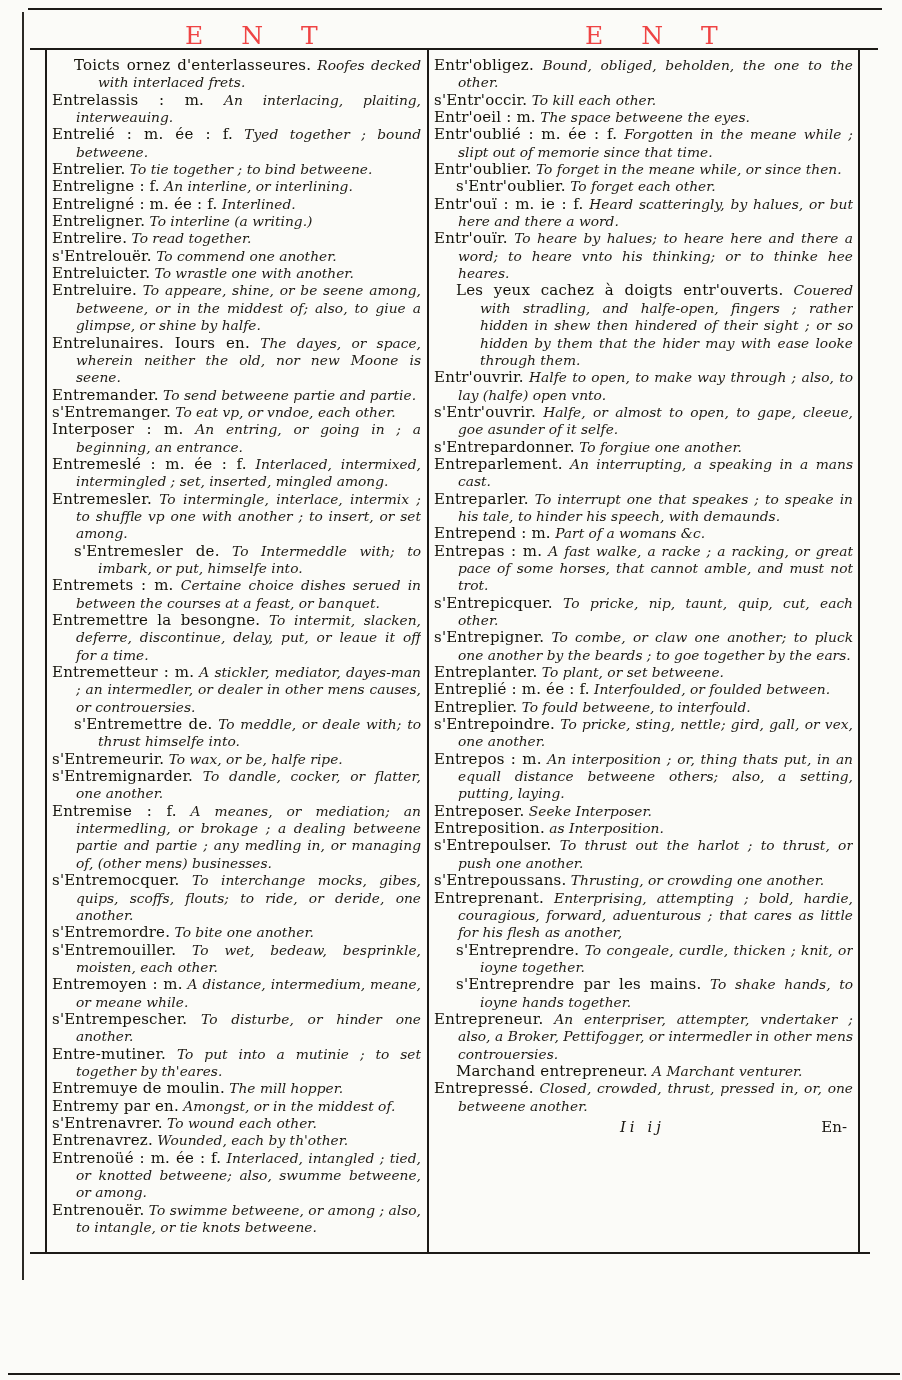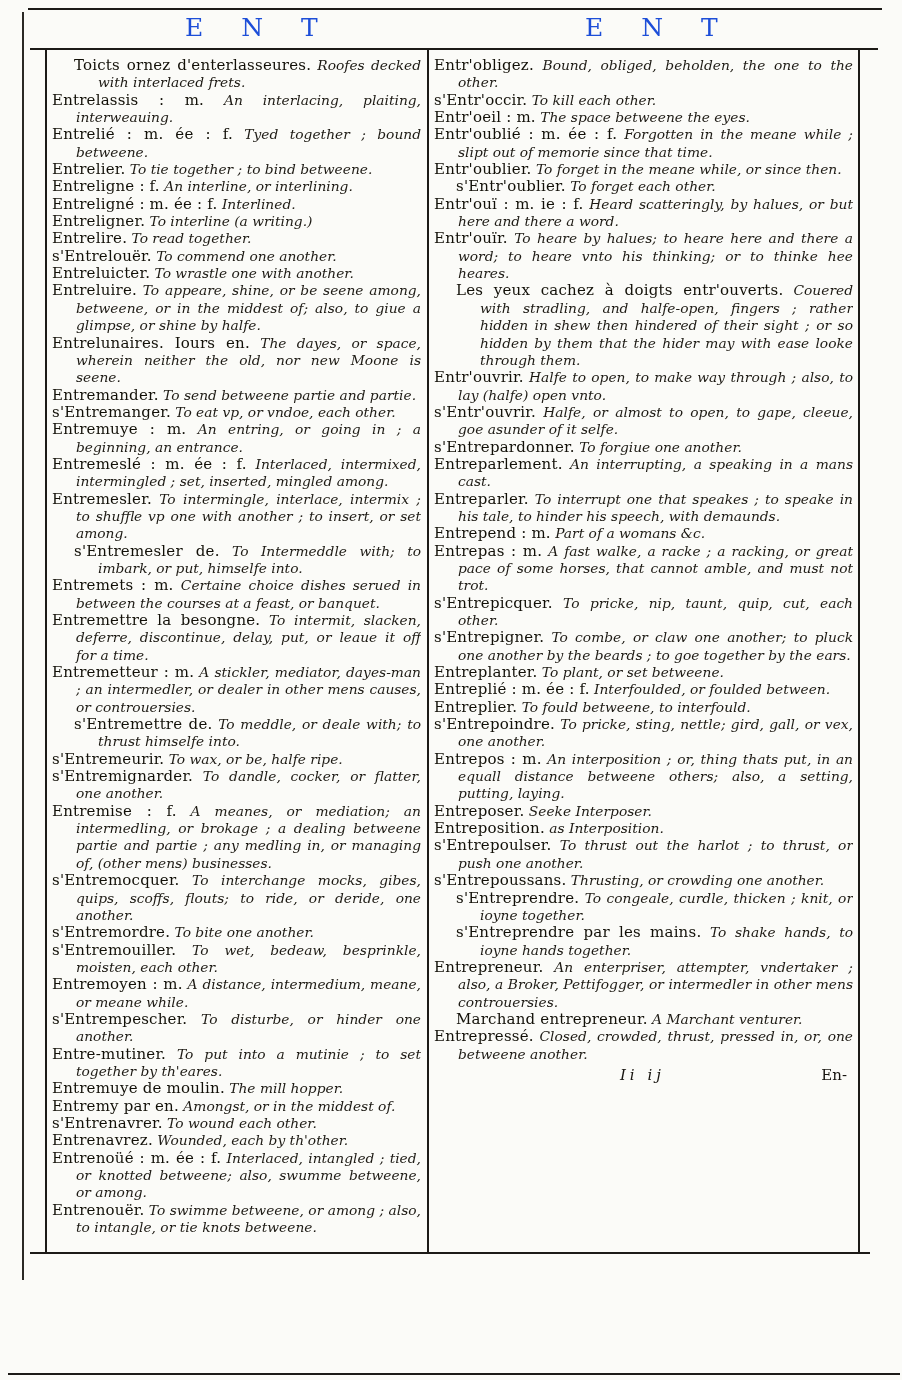--- a/index.html
+++ b/index.html
@@ -6,22 +6,22 @@
   body{
     width:902px;height:1380px;position:relative;
     background:#fbfbf8;
     font-family:"DejaVu Serif", serif;
     color:#17140f;
     overflow:hidden;
   }
   .rule{position:absolute;background:#1c1a17;}
   .page-edge-left{position:absolute;left:22px;top:12px;width:2px;height:1268px;background:#2b2925;}
   .running-head{
-    position:absolute;top:13px;font-size:25px;letter-spacing:15px;
-    font-family:"DejaVu Serif", serif;color:#1d4ed8;
+    position:absolute;top:21px;font-size:25px;letter-spacing:15px;
+    font-family:"DejaVu Serif", serif;color:#ef4444;
   }
   .column{
     position:absolute;top:57px;height:1196px;overflow:hidden;
   }
   .col-left{left:52px;width:369px;}
   .col-right{left:434px;width:419px;}
   .entry{
     font-size:13.8px;line-height:17.35px;
     padding-left:24px;text-indent:-24px;
     text-align:justify;
@@ -62,21 +62,21 @@
     <div class="entry"><span class="head">Entreligne : f.</span><span class="def"> An interline, or interlining.</span></div>
     <div class="entry"><span class="head">Entreligné : m. ée : f.</span><span class="def"> Interlined.</span></div>
     <div class="entry"><span class="head">Entreligner.</span><span class="def"> To interline (a writing.)</span></div>
     <div class="entry"><span class="head">Entrelire.</span><span class="def"> To read together.</span></div>
     <div class="entry"><span class="head">s'Entrelouër.</span><span class="def"> To commend one another.</span></div>
     <div class="entry"><span class="head">Entreluicter.</span><span class="def"> To wrastle one with another.</span></div>
     <div class="entry"><span class="head">Entreluire.</span><span class="def"> To appeare, shine, or be seene among, betweene, or in the middest of; also, to giue a glimpse, or shine by halfe.</span></div>
     <div class="entry"><span class="head">Entrelunaires. Iours en.</span><span class="def"> The dayes, or space, wherein neither the old, nor new Moone is seene.</span></div>
     <div class="entry"><span class="head">Entremander.</span><span class="def"> To send betweene partie and partie.</span></div>
     <div class="entry"><span class="head">s'Entremanger.</span><span class="def"> To eat vp, or vndoe, each other.</span></div>
-    <div class="entry"><span class="head">Entremuye : m.</span><span class="def"> An entring, or going in ; a beginning, an entrance.</span></div>
+    <div class="entry"><span class="head">Interposer : m.</span><span class="def"> An entring, or going in ; a beginning, an entrance.</span></div>
     <div class="entry"><span class="head">Entremeslé : m. ée : f.</span><span class="def"> Interlaced, intermixed, intermingled ; set, inserted, mingled among.</span></div>
     <div class="entry"><span class="head">Entremesler.</span><span class="def"> To intermingle, interlace, intermix ; to shuffle vp one with another ; to insert, or set among.</span></div>
     <div class="entry sub"><span class="head">s'Entremesler de.</span><span class="def"> To Intermeddle with; to imbark, or put, himselfe into.</span></div>
     <div class="entry"><span class="head">Entremets : m.</span><span class="def"> Certaine choice dishes serued in between the courses at a feast, or banquet.</span></div>
     <div class="entry"><span class="head">Entremettre la besongne.</span><span class="def"> To intermit, slacken, deferre, discontinue, delay, put, or leaue it off for a time.</span></div>
     <div class="entry"><span class="head">Entremetteur : m.</span><span class="def"> A stickler, mediator, dayes-man ; an intermedler, or dealer in other mens causes, or controuersies.</span></div>
     <div class="entry sub"><span class="head">s'Entremettre de.</span><span class="def"> To meddle, or deale with; to thrust himselfe into.</span></div>
     <div class="entry"><span class="head">s'Entremeurir.</span><span class="def"> To wax, or be, halfe ripe.</span></div>
     <div class="entry"><span class="head">s'Entremignarder.</span><span class="def"> To dandle, cocker, or flatter, one another.</span></div>
     <div class="entry"><span class="head">Entremise : f.</span><span class="def"> A meanes, or mediation; an intermedling, or brokage ; a dealing betweene partie and partie ; any medling in, or managing of, (other mens) businesses.</span></div>
@@ -116,20 +116,21 @@
       <div class="entry"><span class="head">s'Entrepigner.</span><span class="def"> To combe, or claw one another; to pluck one another by the beards ; to goe together by the ears.</span></div>
       <div class="entry"><span class="head">Entreplanter.</span><span class="def"> To plant, or set betweene.</span></div>
       <div class="entry"><span class="head">Entreplié : m. ée : f.</span><span class="def"> Interfoulded, or foulded between.</span></div>
       <div class="entry"><span class="head">Entreplier.</span><span class="def"> To fould betweene, to interfould.</span></div>
       <div class="entry"><span class="head">s'Entrepoindre.</span><span class="def"> To pricke, sting, nettle; gird, gall, or vex, one another.</span></div>
       <div class="entry"><span class="head">Entrepos : m.</span><span class="def"> An interposition ; or, thing thats put, in an equall distance betweene others; also, a setting, putting, laying.</span></div>
       <div class="entry"><span class="head">Entreposer.</span><span class="def"> Seeke Interposer.</span></div>
       <div class="entry"><span class="head">Entreposition.</span><span class="def"> as Interposition.</span></div>
       <div class="entry"><span class="head">s'Entrepoulser.</span><span class="def"> To thrust out the harlot ; to thrust, or push one another.</span></div>
       <div class="entry"><span class="head">s'Entrepoussans.</span><span class="def"> Thrusting, or crowding one another.</span></div>
+      <div class="entry"><span class="head">Entreprenant.</span><span class="def"> Enterprising, attempting ; bold, hardie, couragious, forward, aduenturous ; that cares as little for his flesh as another,</span></div>
       <div class="entry sub"><span class="head">s'Entreprendre.</span><span class="def"> To congeale, curdle, thicken ; knit, or ioyne together.</span></div>
       <div class="entry sub"><span class="head">s'Entreprendre par les mains.</span><span class="def"> To shake hands, to ioyne hands together.</span></div>
       <div class="entry"><span class="head">Entrepreneur.</span><span class="def"> An enterpriser, attempter, vndertaker ; also, a Broker, Pettifogger, or intermedler in other mens controuersies.</span></div>
       <div class="entry sub"><span class="head">Marchand entrepreneur.</span><span class="def"> A Marchant venturer.</span></div>
       <div class="entry"><span class="head">Entrepressé.</span><span class="def"> Closed, crowded, thrust, pressed in, or, one betweene another.</span></div>
     </div>
   <div class="sig-row">
     <span class="sig-mark">Ii ij</span>
     <span class="catchword">En-</span>
   </div>

